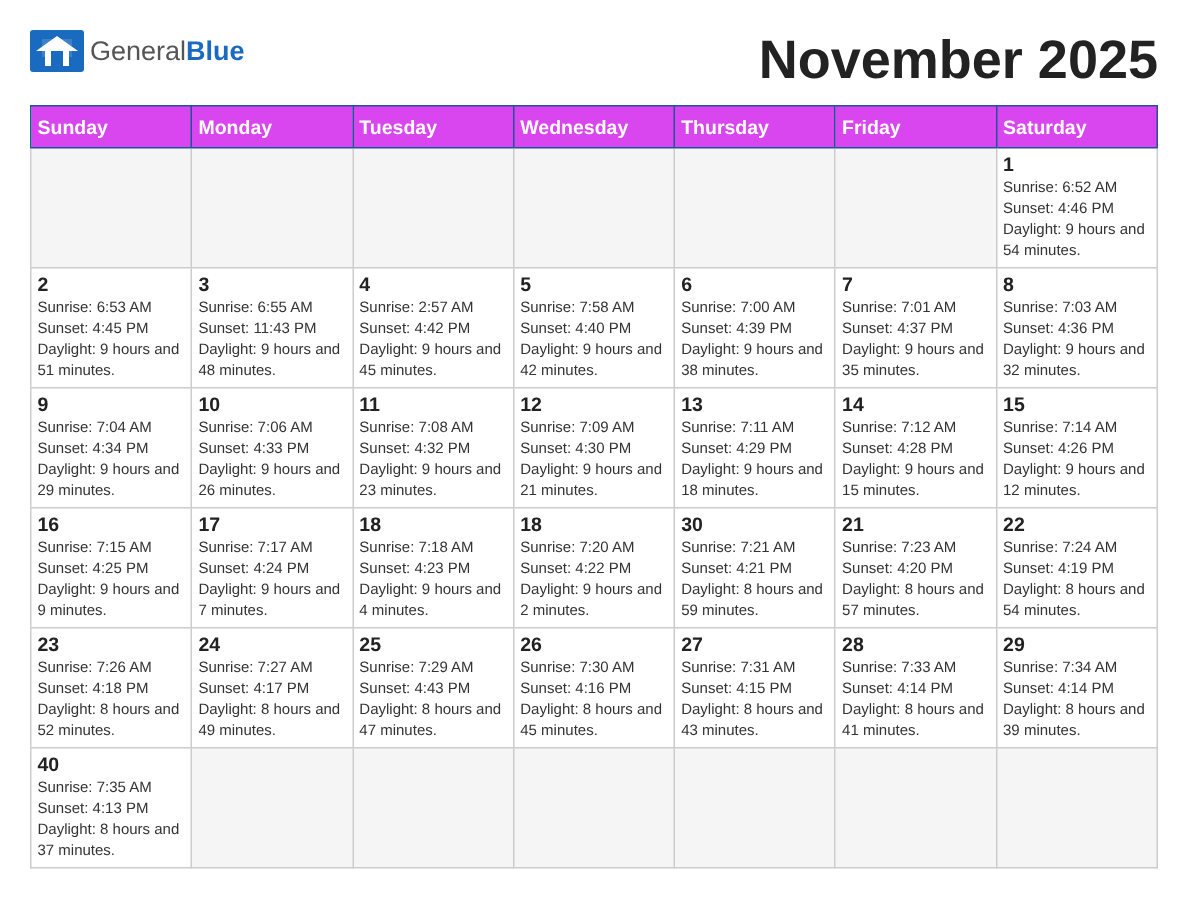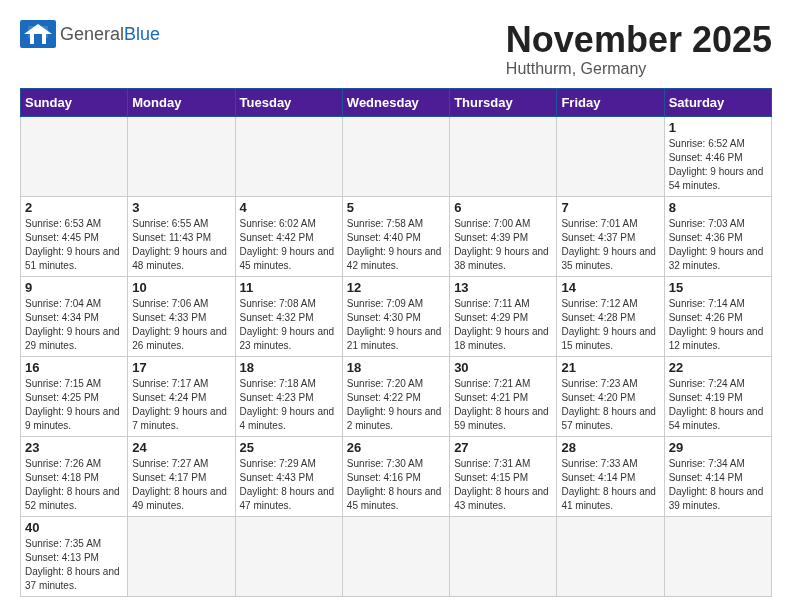--- a/index.html
+++ b/index.html
@@ -21,45 +21,46 @@
       align-items: center;
       gap: 4px;
     }
     .logo-text {
       font-size: 18px;
       color: #555;
       font-weight: normal;
     }
     .logo-text span {
       color: #1a6bbf;
-      font-weight: normal;
+      font-weight: bold;
     }
     .logo-icon {
       width: 36px;
       height: 28px;
     }
     .title-area {
+      text-align: right;
     }
     .month-title {
       font-size: 36px;
       font-weight: bold;
       color: #222;
       line-height: 1.1;
     }
     .location-title {
       font-size: 16px;
       color: #555;
     }
     .calendar {
       width: 100%;
       border-collapse: collapse;
       border: 1px solid #ccc;
     }
     .calendar th {
-      background-color: #4c1d95;
+      background-color: #d946ef;
       color: #fff;
       font-size: 13px;
       font-weight: bold;
       padding: 6px 4px;
       text-align: left;
       border: 1px solid #1e5299;
     }
     .calendar td {
       width: 107px;
       vertical-align: top;
@@ -99,21 +100,20 @@
       <polygon points="8,6 28,6 28,18 8,18" fill="#fff" opacity="0.15"></polygon>
       <polygon points="18,4 32,14 26,14 26,24 10,24 10,14 4,14" fill="#fff"></polygon>
       <rect x="14" y="14" width="8" height="10" fill="#1a6bbf"></rect>
     </svg>
     <div>
       <span class="logo-text">General<span>Blue</span></span>
     </div>
   </div>
   <div class="title-area">
     <div class="month-title">November 2025</div>
-    <div class="location-title">Hutthurm, Germany</div>
   </div>
 </div>
 
 <table class="calendar">
   <thead>
     <tr>
     <th>Sunday</th>
         <th>Monday</th>
         <th>Tuesday</th>
         <th>Wednesday</th>
@@ -145,21 +145,21 @@
 Daylight: 9 hours and 51 minutes.</div>
         </td>
         <td>
           <span class="day-number">3</span>
           <div class="day-info">Sunrise: 6:55 AM
 Sunset: 11:43 PM
 Daylight: 9 hours and 48 minutes.</div>
         </td>
         <td>
           <span class="day-number">4</span>
-          <div class="day-info">Sunrise: 6:02 AM
+          <div class="day-info">Sunrise: 2:57 AM
 Sunset: 4:42 PM
 Daylight: 9 hours and 45 minutes.</div>
         </td>
         <td>
           <span class="day-number">5</span>
           <div class="day-info">Sunrise: 7:58 AM
 Sunset: 4:40 PM
 Daylight: 9 hours and 42 minutes.</div>
         </td>
         <td>

